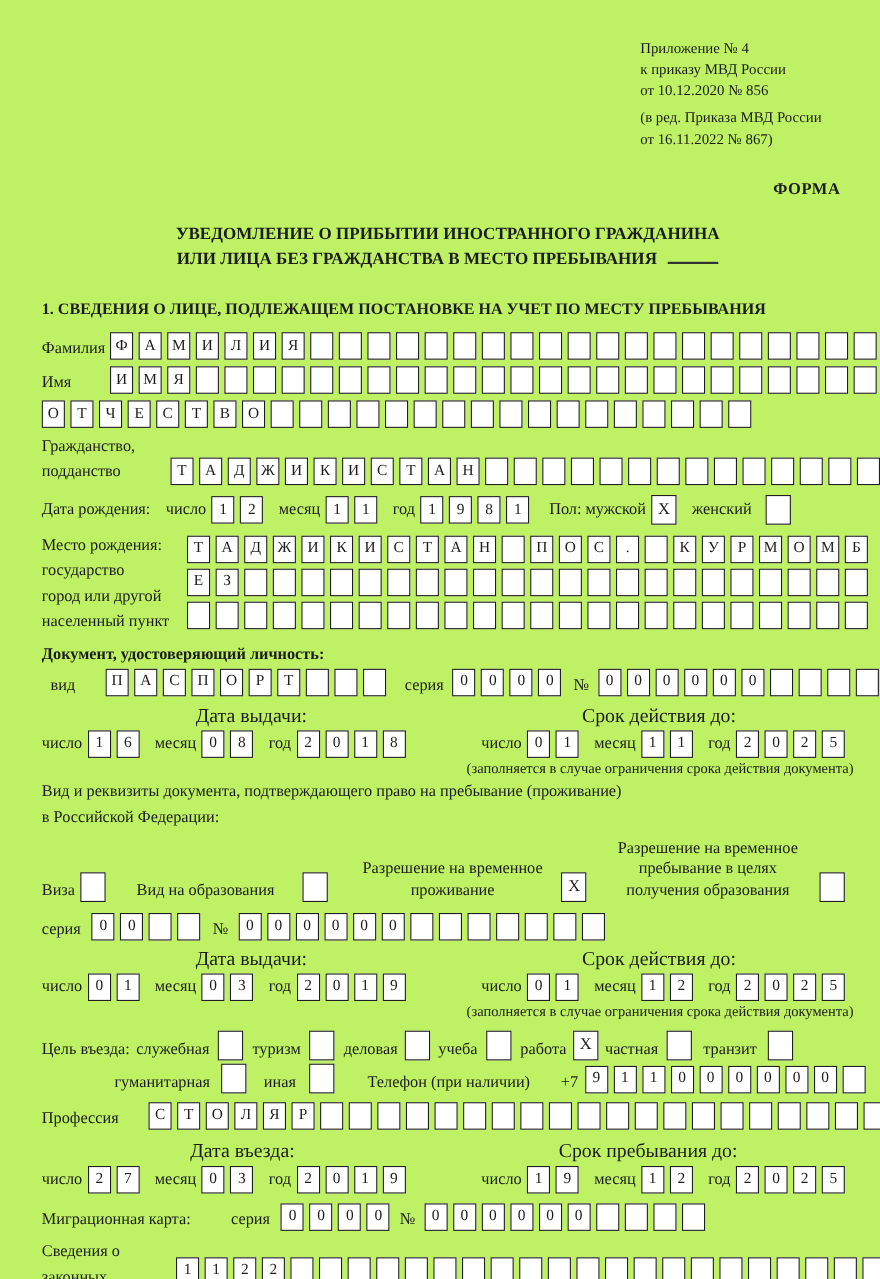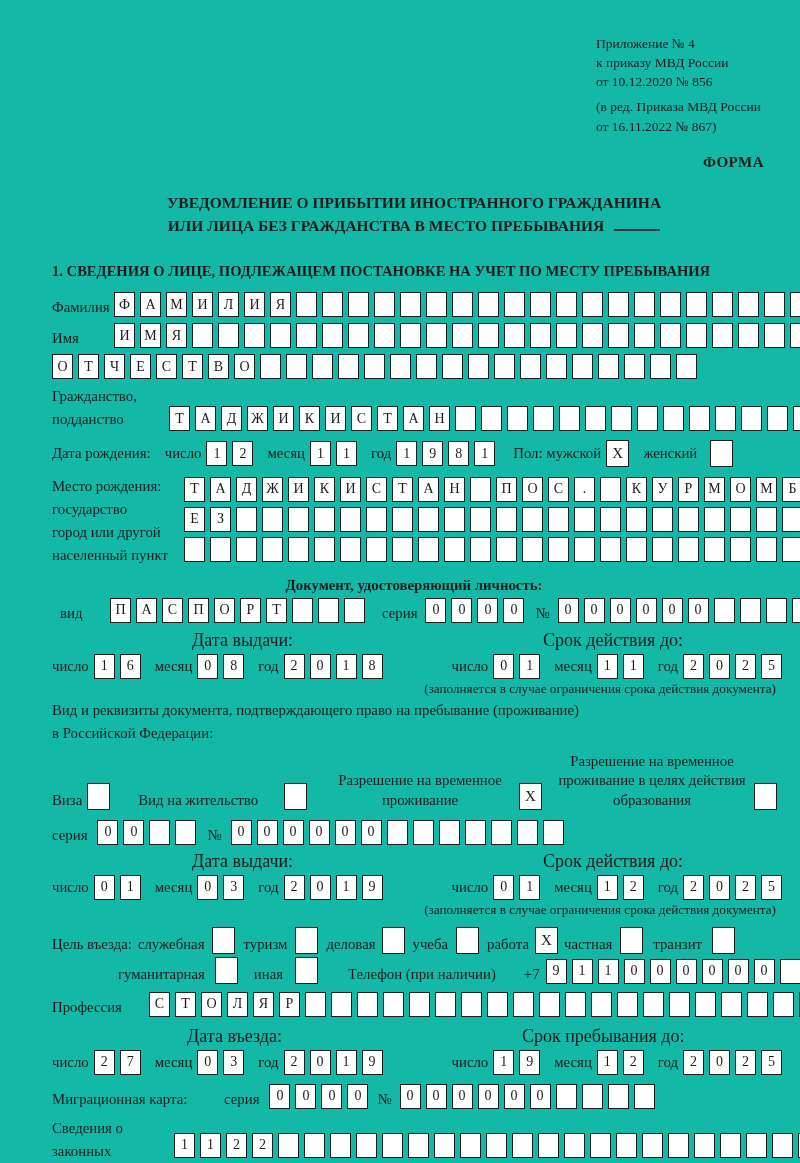--- a/index.html
+++ b/index.html
@@ -1,23 +1,23 @@
 <!DOCTYPE html>
 <html><head>
 <meta charset="utf-8">
 <style>
   html,body{margin:0;padding:0;background:#9a9a9a;}
   .page{
-    width:800px;height:1163px;background:#14b8a6;margin:0 auto;
-    box-sizing:border-box;padding:34px 24px 0 52px;position:relative;
+    width:800px;height:1163px;background:#bef264;margin:0 auto;
+    box-sizing:border-box;padding:34px 24px 0 38px;position:relative;
     font-family:"Liberation Serif","DejaVu Serif",serif;color:#1c1c1c;
   }
   .hdr{margin-left:544px;font-size:13.5px;line-height:1.42;}
   .hdr-sub{margin-top:6px;}
-  .form-label{margin-top:18px;margin-right:12px;text-align:right;font-weight:bold;font-size:15px;letter-spacing:.5px;}
+  .form-label{margin-top:28px;margin-right:12px;text-align:right;font-weight:bold;font-size:15px;letter-spacing:.5px;}
   .title{margin-top:20px;text-align:center;font-weight:bold;font-size:15.5px;line-height:1.5;}
   .blank-line{display:inline-block;width:46px;border-bottom:2px solid #333;margin-left:10px;vertical-align:baseline;}
   .sec-heading{margin-top:26px;font-weight:bold;font-size:14.6px;}
   .row{display:flex;align-items:flex-end;margin-top:6px;}
   .lbl{font-size:14.8px;line-height:1.3;padding-top:4px;flex-shrink:0;}
   .lbl2{font-size:14.8px;line-height:1.55;flex-shrink:0;}
   .cells{display:flex;flex-shrink:0;}
   .cells.stack{flex-direction:column;}
   .cells.stack > .cellrow{display:flex;margin-bottom:5px;}
   .cell{
@@ -26,21 +26,21 @@
     font-size:14px;flex-shrink:0;background:#fff;
   }
   .cbx{
     width:21px;height:25px;border:1.6px solid #1f1f1f;display:inline-flex;
     align-items:center;justify-content:center;font-size:15px;flex-shrink:0;background:#fff;
   }
   .dt{display:flex;align-items:center;}
   .dt .dlbl{font-size:14.8px;margin-right:5px;}
   .dt .grp{display:flex;margin-right:9px;}
   .subhead{font-size:18px;}
-  .bold-center{margin-top:10px;text-align:center;font-weight:bold;font-size:14.8px;}
+  .bold-center{margin-top:10px;text-align:left;font-weight:bold;font-size:14.8px;}
   .note{margin-top:2px;text-align:right;font-size:13.2px;}
   .para{margin-top:2px;font-size:14.8px;line-height:1.6;}
   .opt-center{text-align:center;}
 </style>
 </head>
 <body>
 
 <div class="page">
 
   <div class="hdr">
@@ -395,25 +395,25 @@
   <div class="note">(заполняется в случае ограничения срока действия документа)</div>
 
   <div class="para">
     <div>Вид и реквизиты документа, подтверждающего право на пребывание (проживание)</div>
     <div>в Российской Федерации:</div>
   </div>
 
   <div class="row" style="margin-top:2px">
     <span class="lbl">Виза</span>
     <span class="cbx" style="margin-left:5px"></span>
-    <span class="lbl" style="margin-left:28px">Вид на жительство</span>
+    <span class="lbl" style="margin-left:28px">Вид на образования</span>
     <span class="cbx" style="margin-left:26px"></span>
     <span class="lbl opt-center" style="margin-left:24px;width:178px">Разрешение на временное проживание</span>
     <span class="cbx" style="margin-left:10px">X</span>
-    <span class="lbl opt-center" style="margin-left:16px;width:188px">Разрешение на временное проживание в целях действия образования</span>
+    <span class="lbl opt-center" style="margin-left:16px;width:188px">Разрешение на временное пребывание в целях получения образования</span>
     <span class="cbx" style="margin-left:8px"></span>
   </div>
 
   <div class="row" style="margin-top:10px">
     <span class="lbl" style="margin-right:10px">серия</span>
     <span class="cells">
         <span class="cell">0</span>
         <span class="cell">0</span>
         <span class="cell"></span>
         <span class="cell"></span>

